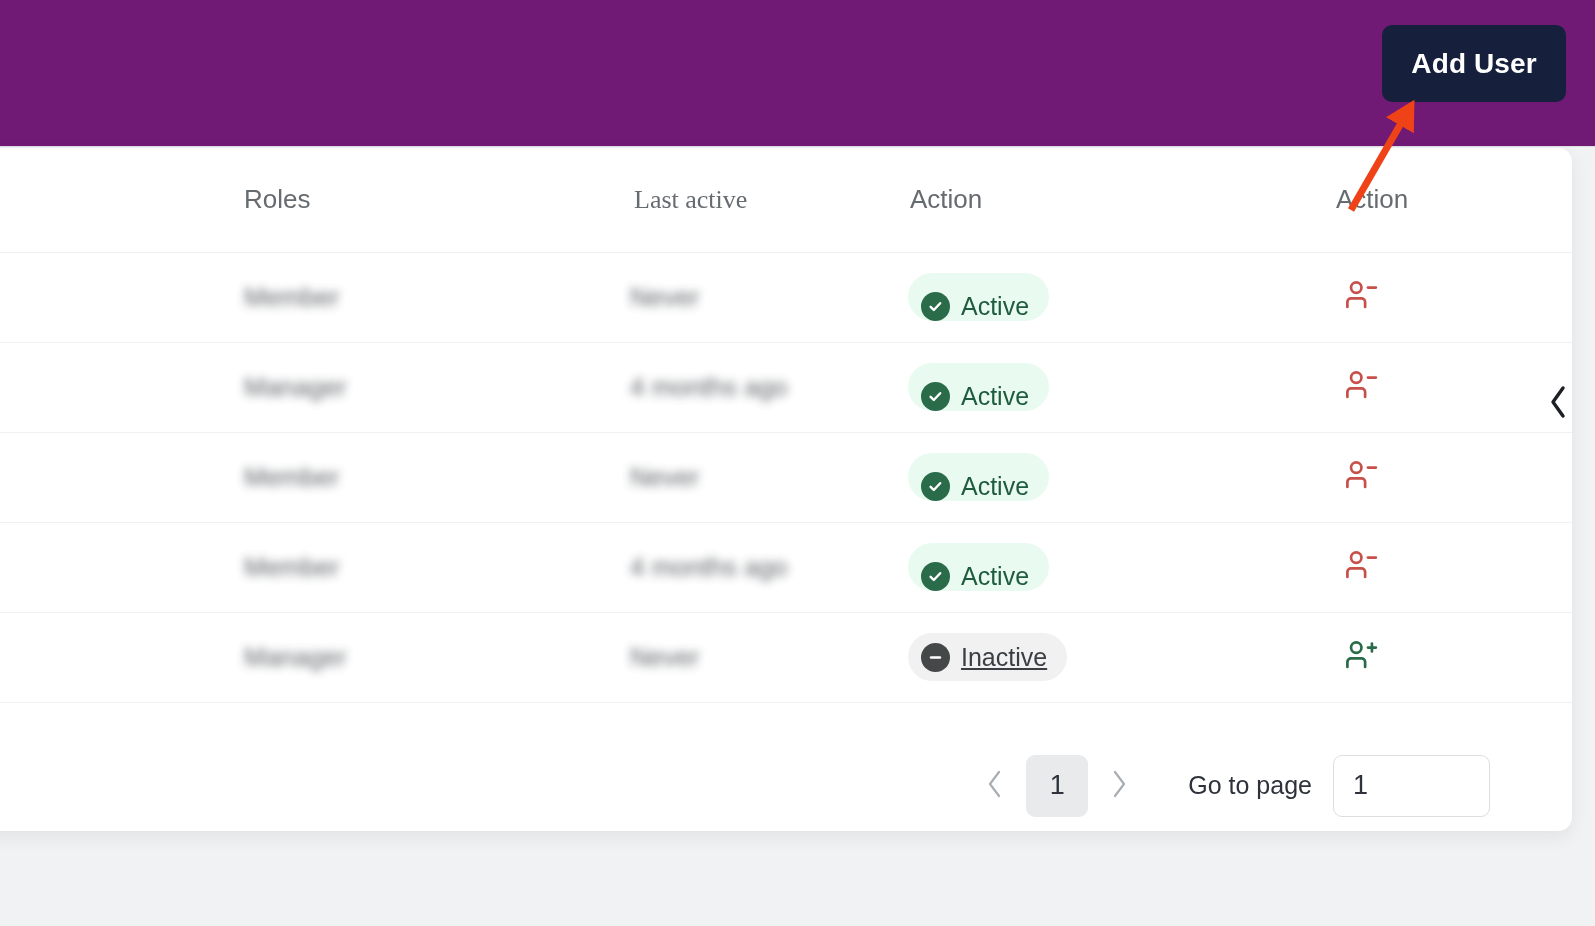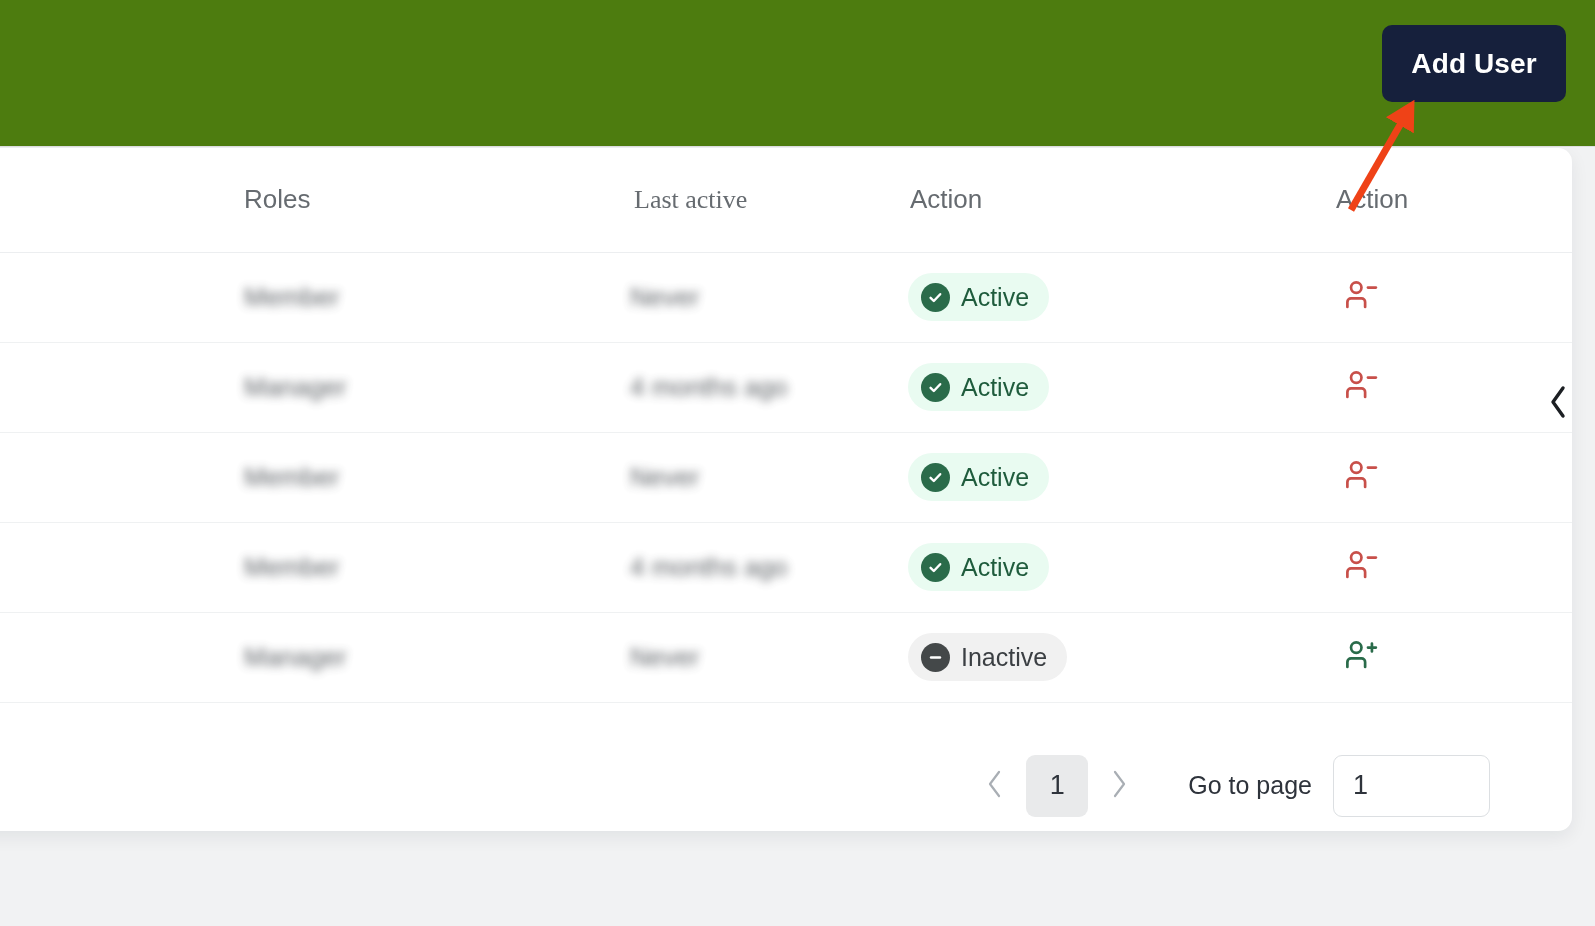--- a/index.html
+++ b/index.html
@@ -18,21 +18,21 @@
     height: 926px;
     background: #f1f2f3;
   }
 
   
   .topbar {
     position: absolute;
     left: 0; top: 0;
     width: 1595px;
     height: 147px;
-    background: #4d7c0f;
+    background: #701a75;
     border-bottom: 1px solid #dedfe0;
   }
 
   .add-user-btn {
     position: absolute;
     right: 29px;
     top: 25px;
     width: 184px;
     height: 77px;
     background: #16203c;
@@ -113,22 +113,22 @@
   
   .badge {
     display: inline-flex;
     align-items: center;
     gap: 11px;
     height: 48px;
     padding: 0 20px 0 13px;
     border-radius: 24px;
     font-size: 25px;
   }
-  .badge-active   { background: #e9fbf1; color: #1f5c3d; }
-  .badge-inactive { background: #f1f1f1; color: #3b3f43; }
+  .badge-active   { background: #e9fbf1; color: #1f5c3d; align-items: flex-end; }
+  .badge-inactive { background: #f1f1f1; color: #3b3f43; text-decoration: underline; }
 
   .badge-dot {
     width: 29px; height: 29px;
     border-radius: 50%;
     display: inline-flex;
     align-items: center;
     justify-content: center;
     flex: 0 0 auto;
   }
   .badge-active .badge-dot   { background: #2a6b4a; }

